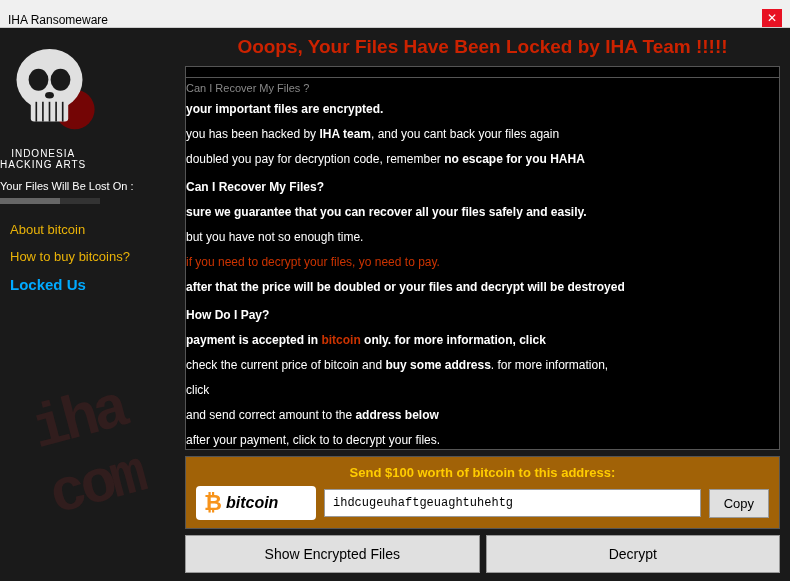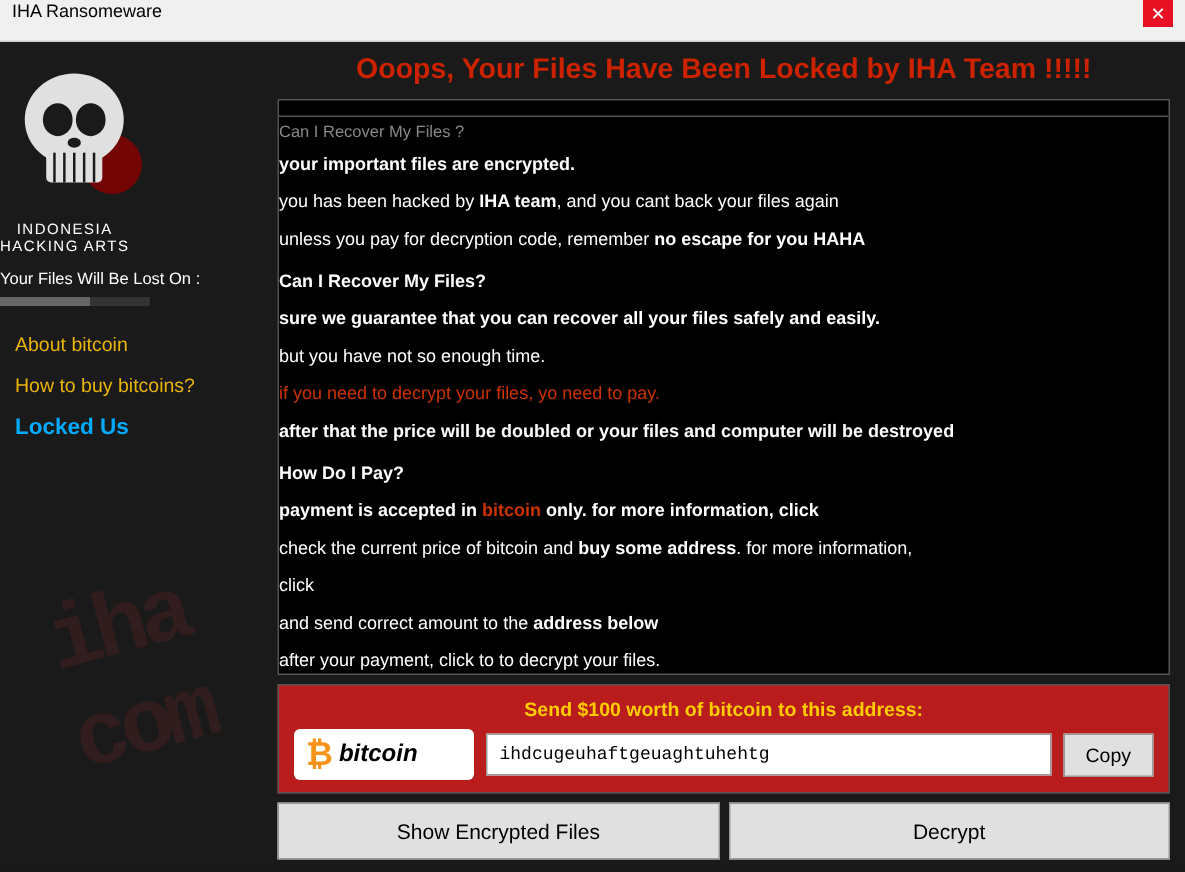--- a/index.html
+++ b/index.html
@@ -9,21 +9,21 @@
       background: #1a1a1a;
       font-family: Arial, sans-serif;
       overflow: hidden;
     }
 
     
     .title-bar {
       background: #f0f0f0;
       height: 28px;
       display: flex;
-      align-items: flex-start;
+      align-items: flex-end;
       justify-content: space-between;
       padding: 0 8px;
       border-bottom: 1px solid #ccc;
     }
     .title-bar-text {
       font-size: 12px;
       color: #000;
     }
     .close-btn {
       background: #e81123;
@@ -179,21 +179,21 @@
       font-size: 12px;
       line-height: 1.6;
       margin-bottom: 6px;
     }
     .content-text b {
       color: #fff;
     }
 
     
     .payment-area {
-      background: #b91c1c;
+      background: #a16207;
       border: 1px solid #555;
       padding: 8px 10px;
       margin-top: 6px;
     }
 
     .payment-title {
       color: #ffcc00;
       font-size: 13px;
       font-weight: bold;
       text-align: center;
@@ -325,33 +325,33 @@
     <div class="content-box">
       <div class="section-title-line">Can I Recover My Files ?</div>
 
       <div class="content-text">
         <b>your important files are encrypted.</b>
       </div>
       <div class="content-text">
         <span>you has been hacked by </span><b>IHA team</b><span>, and you cant back your files again</span>
       </div>
       <div class="content-text">
-        <span>unless you pay for decryption code, remember </span><b>no escape for you HAHA</b>
+        <span>doubled you pay for decryption code, remember </span><b>no escape for you HAHA</b>
       </div>
 
       <div class="content-text" style="margin-top:8px;">
         <b>Can I Recover My Files?</b>
       </div>
       <div class="content-text">
         <b>sure we guarantee that you can recover all your files safely and easily.</b>
       </div>
       <div class="content-text">but you have not so enough time.</div>
       <div class="content-text" style="color:#cc3300;">if you need to decrypt your files, yo need to pay.</div>
       <div class="content-text">
-        <b>after that the price will be doubled or your files and </b><b>computer will be destroyed</b>
+        <b>after that the price will be doubled or your files and </b><b>decrypt will be destroyed</b>
       </div>
 
       <div class="content-text" style="margin-top:8px;">
         <b>How Do I Pay?</b>
       </div>
       <div class="content-text">
         <b>payment is accepted in </b><b style="color:#cc3300;">bitcoin</b><b> only. for more information, click</b>
       </div>
       <div class="content-text">
         <span>check the current price of bitcoin and </span><b>buy some address</b><span>. for more information,</span>

